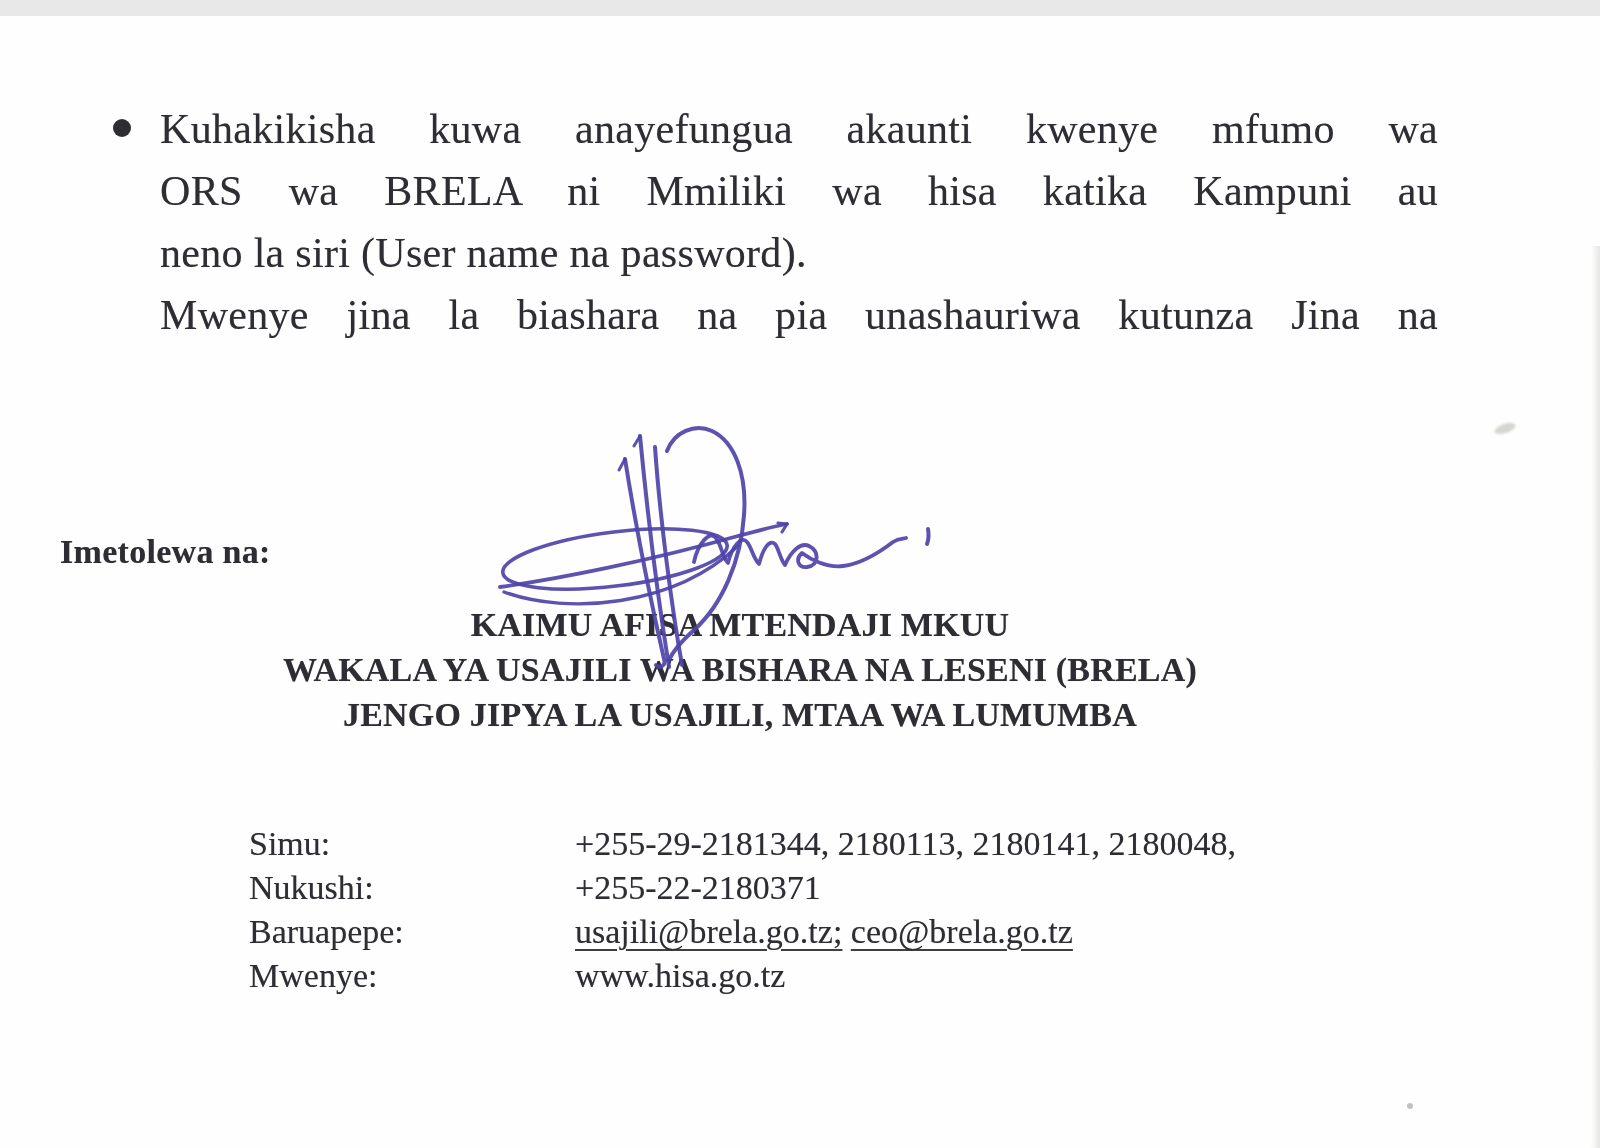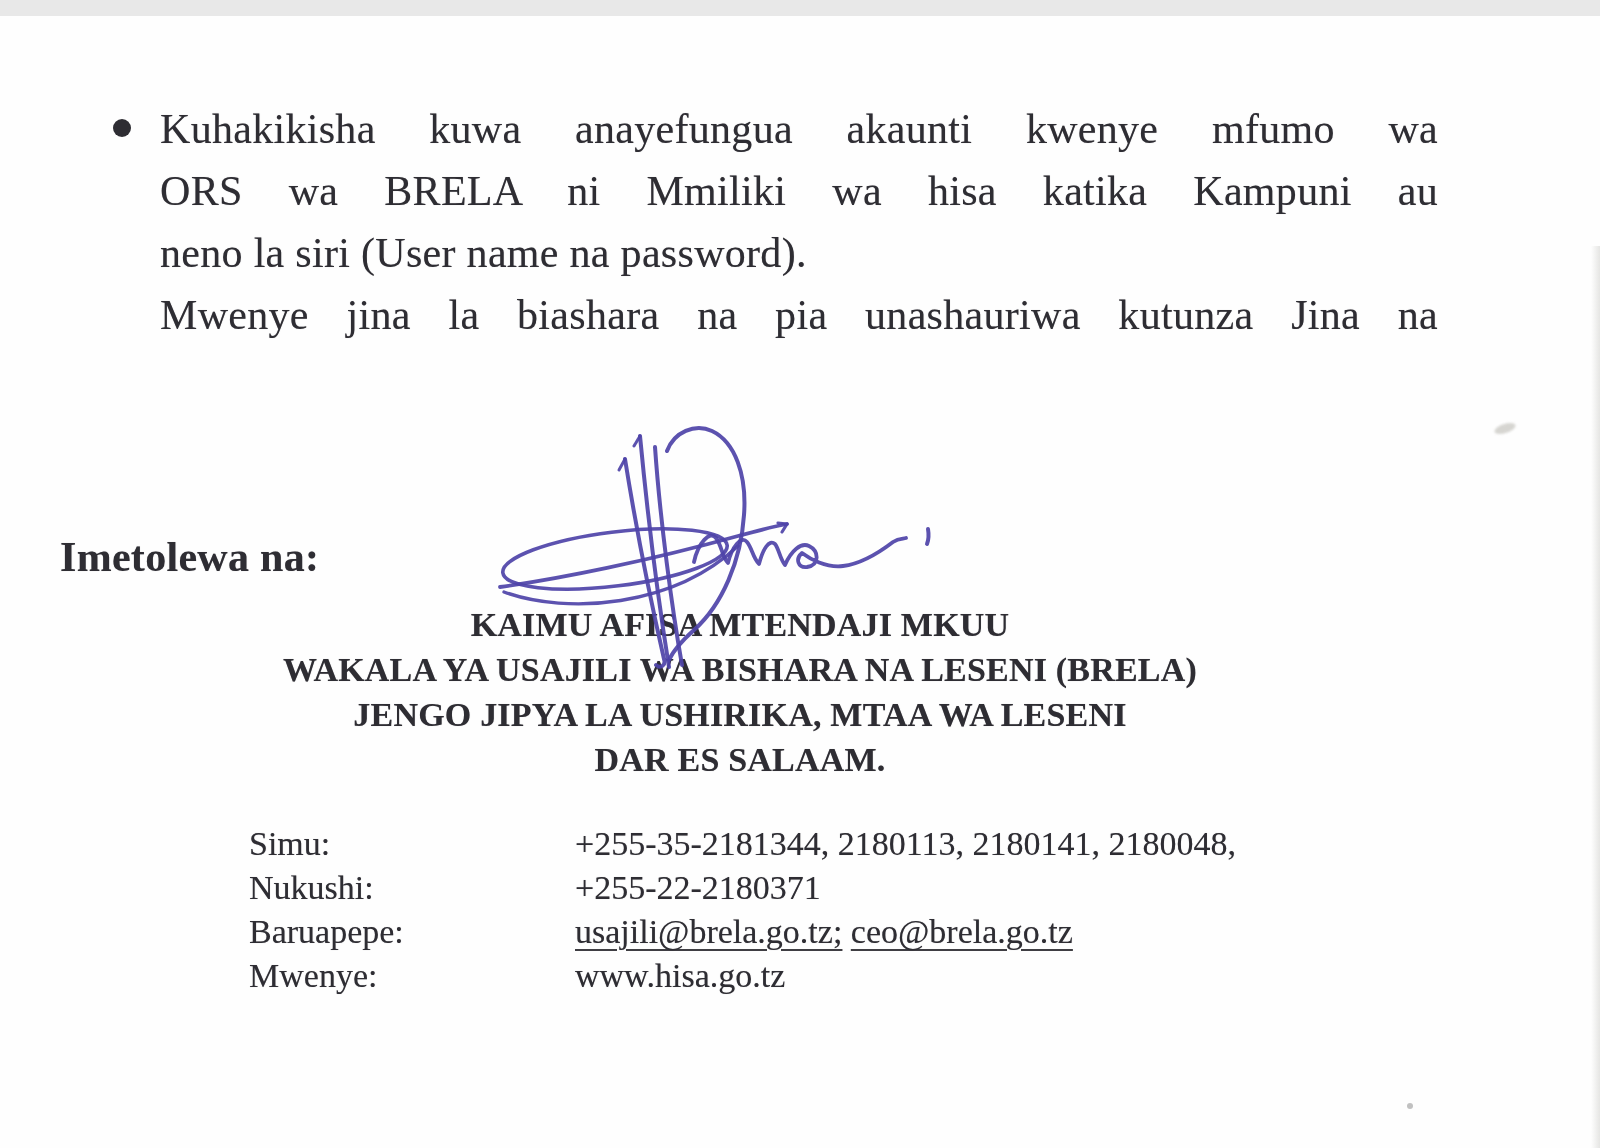--- a/index.html
+++ b/index.html
@@ -23,21 +23,21 @@
     position:absolute; left:-47px; top:21px;
     width:18px; height:18px; border-radius:50%;
     background:var(--text,#2e2d33);
   }
   .bl{ text-align:justify; text-align-last:justify; white-space:normal; }
   .bl.last{ text-align-last:left; }
 
   
   .issued{
     position:absolute; left:60px; top:517px;
-    font-size:42px; font-weight:bold; letter-spacing:0.3px;
+    font-size:34px; font-weight:bold; letter-spacing:0.3px;
   }
 
   
   .office{
     position:absolute; left:200px; top:586px; width:1080px;
     text-align:center; font-weight:bold;
     font-size:34px; line-height:45px; letter-spacing:0.2px;
     z-index:1;
   }
 
@@ -115,28 +115,27 @@
     <path d="M 179,32 C 186,13 207,4 224,12 C 247,23 259,56 256,96 C 253,142 234,186 206,211 C 196,220 186,230 181,241" stroke-width="4"></path>
 
     <path d="M 206,143 C 210,124 222,111 228,119 C 234,127 234,138 240,144 C 244,128 253,116 259,123 C 264,129 265,139 271,145 C 275,130 281,120 287,125 C 291,130 292,140 297,146 C 303,132 313,123 321,127 C 331,132 332,146 319,148 C 310,149 307,140 314,134 C 322,140 338,149 355,147 C 372,145 388,136 405,123 C 411,119 415,120 418,119" stroke-width="3.8"></path>
 
     <path d="M 440,110 C 441,116 441,120 439,125" stroke-width="4"></path>
   </svg>
 
   <div class="office soft">
     <div>KAIMU AFISA MTENDAJI MKUU</div>
     <div>WAKALA YA USAJILI WA BISHARA NA LESENI (BRELA)</div>
-    <div>JENGO JIPYA LA USHIRIKA, MTAA WA LESENI</div>
-    <div>DAR ES SALAAM.</div>
+    <div>JENGO JIPYA LA USAJILI, MTAA WA LUMUMBA</div>
   </div>
 
   <div class="contacts soft">
     <div class="crow">
       <div class="clabel">Simu:</div>
-      <div class="cvalue">+255-35-2181344, 2180113, 2180141, 2180048,</div>
+      <div class="cvalue">+255-29-2181344, 2180113, 2180141, 2180048,</div>
     </div>
     <div class="crow">
       <div class="clabel">Nukushi:</div>
       <div class="cvalue">+255-22-2180371</div>
     </div>
     <div class="crow">
       <div class="clabel">Baruapepe:</div>
       <div class="cvalue">
         <span class="email-link">usajili@brela.go.tz;</span><span class="email-sep"> </span><span class="email-link">ceo@brela.go.tz</span>
       </div>

